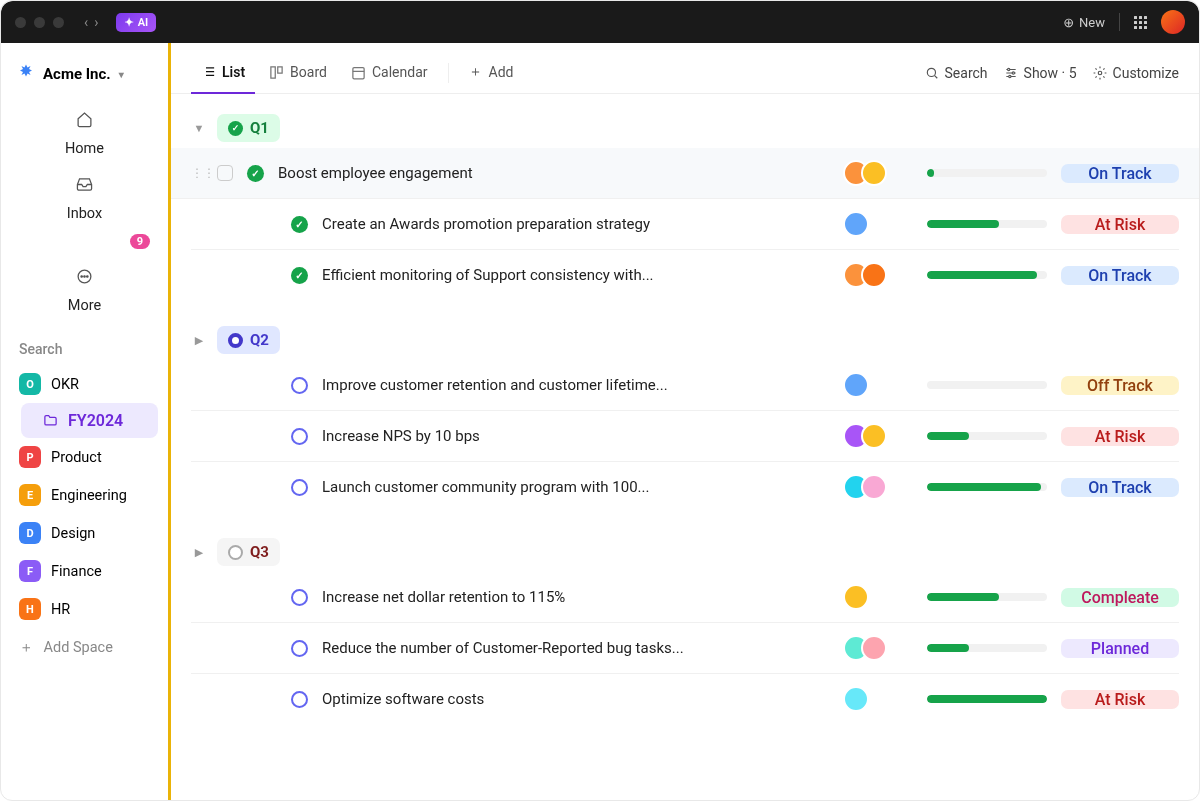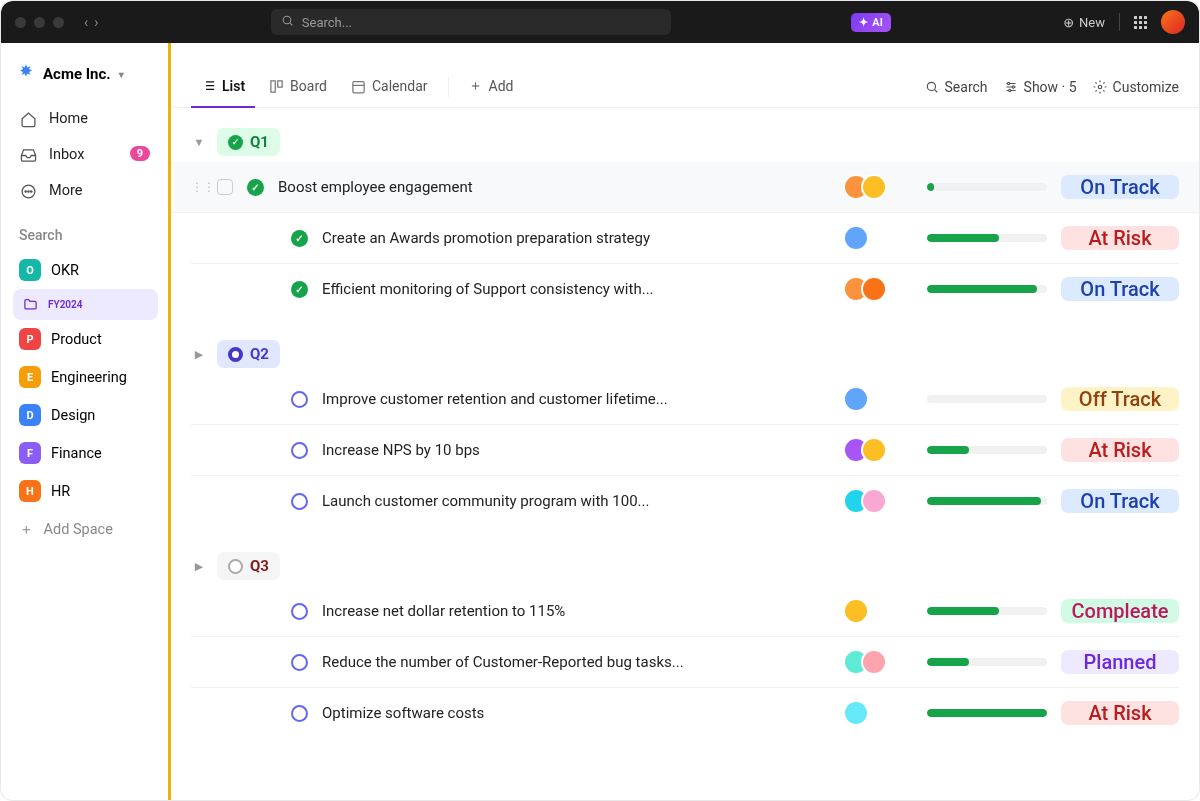--- a/index.html
+++ b/index.html
@@ -16,32 +16,32 @@
 .divider-v { width: 1px; height: 18px; background: #444; }
 .grid-icon { display: grid; grid-template-columns: repeat(3,3px); grid-template-rows: repeat(3,3px); gap: 2px; }
 .grid-icon span { background: #ccc; border-radius: 0.5px; }
 .avatar-top { width: 24px; height: 24px; border-radius: 50%; background: linear-gradient(135deg,#f97316,#dc2626); }
 
 .main { display: flex; height: calc(801px - 42px); }
 .sidebar { width: 170px; border-right: 3px solid #eab308; padding: 12px 10px; display: flex; flex-direction: column; }
 .workspace { display: flex; align-items: center; gap: 8px; padding: 8px 6px 16px; font-weight: 700; font-size: 15px; }
 .logo { color: #3b82f6; }
 .chev { color: #888; font-size: 10px; }
-.nav-item { display: flex; align-items: flex-start; gap: 12px; padding: 9px 8px; border-radius: 8px; cursor: pointer; font-size: 14.5px; color: #222; }
+.nav-item { display: flex; align-items: center; gap: 12px; padding: 9px 8px; border-radius: 8px; cursor: pointer; font-size: 14.5px; color: #222; flex-direction: column; }
 .nav-icon { width: 18px; height: 18px; display: flex; align-items: center; justify-content: center; color: #555; }
 .badge-pink { background: #ec4899; color: #fff; font-size: 11px; font-weight: 700; border-radius: 10px; padding: 1px 7px; margin-left: auto; }
 .section-label { color: #888; font-size: 14px; padding: 18px 8px 8px; font-weight: 500; }
 .space-item { display: flex; align-items: center; gap: 10px; padding: 8px; border-radius: 8px; cursor: pointer; font-size: 14.5px; }
 .space-badge { width: 22px; height: 22px; border-radius: 6px; display: flex; align-items: center; justify-content: center; color: #fff; font-size: 11px; font-weight: 700; }
-.space-sub { margin-left: 2px; padding: 8px 10px; border-radius: 8px; display: flex; align-items: center; gap: 10px; font-size: 10px; }
+.space-sub { margin-left: 10px; padding: 8px 22px; border-radius: 8px; display: flex; align-items: center; gap: 10px; font-size: 16px; }
 .space-sub.active { background: #ede9fe; color: #6d28d9; font-weight: 600; }
 .add-space { display: flex; align-items: center; gap: 10px; padding: 10px 8px; color: #888; font-size: 14.5px; cursor: pointer; }
 
 .content { flex: 1; overflow-y: auto; }
-.toolbar { display: flex; align-items: center; gap: 4px; padding: 10px 20px 0; border-bottom: 1px solid #eee; margin-top: 14px; }
+.toolbar { display: flex; align-items: center; gap: 4px; padding: 10px 20px 0; border-bottom: 1px solid #eee; }
 .tab { display: flex; align-items: center; gap: 6px; padding: 10px 10px 12px; font-size: 14px; color: #555; cursor: pointer; }
 .tab.active { color: #111; font-weight: 600; border-bottom: 2px solid #6d28d9; margin-bottom: -1px; }
 .tab-divider { width: 1px; height: 20px; background: #eee; margin: 0 6px; }
 .toolbar-right { margin-left: auto; display: flex; align-items: flex-start; gap: 16px; color: #444; font-size: 14px; }
 .tr-item { display: flex; align-items: center; gap: 6px; cursor: pointer; }
 
 .list-area { padding: 14px 20px 40px; }
 .group { margin-bottom: 20px; }
 .group-header { display: flex; align-items: center; gap: 10px; padding: 6px 0; }
 .chevron-toggle { color: #999; font-size: 11px; cursor: pointer; width: 16px; text-align: center; }
@@ -67,48 +67,39 @@
 .sc-done::after { content: "✓"; color: #fff; font-size: 10px; position: absolute; top: 50%; left: 50%; transform: translate(-50%,-50%); font-weight: bold; }
 .sc-open { border: 2px solid #6366f1; }
 .task-name { flex: 1; font-size: 15px; color: #222; }
 .row .spacer-indent { width: 30px; flex-shrink: 0; }
 .assignees { display: flex; width: 70px; }
 .av { width: 26px; height: 26px; border-radius: 50%; border: 2px solid #fff; margin-left: -8px; }
 .av:first-child { margin-left: 0; }
 .progress { width: 120px; }
 .progress-bar { height: 8px; background: #f1f1f1; border-radius: 5px; overflow: hidden; }
 .progress-fill { height: 100%; background: #16a34a; border-radius: 5px; }
-.status-pill { width: 118px; text-align: center; padding: 0 0; border-radius: 7px; font-size: 20px; font-weight: 500; }
+.status-pill { width: 118px; text-align: center; padding: 0 0; border-radius: 7px; font-size: 16px; font-weight: 500; }
 .p-ontrack { background: #dbeafe; color: #1e40af; }
 .p-atrisk { background: #fee2e2; color: #b91c1c; }
 .p-offtrack { background: #fef3c7; color: #92400e; }
 .p-complete { background: #d1fae5; color: #be185d; }
 .p-planned { background: #ede9fe; color: #6d28d9; }
 </style>
 </head>
 <body>
 
 <div class="titlebar">
   <div class="traffic">
     <div class="dot"></div>
       <div class="dot"></div>
       <div class="dot"></div>
   </div>
   <div class="navarrows">
     <span class="navarrow">‹</span>
     <span class="navarrow">›</span>
-  </div>
-  <div class="searchbar">
-    <span>
-      <svg width="13" height="13" viewBox="0 0 24 24" fill="none" stroke="#999" stroke-width="2">
-          <circle cx="11" cy="11" r="7"></circle>
-          <line x1="21" y1="21" x2="16.5" y2="16.5"></line>
-        </svg>
-    </span>
-    <span>Search...</span>
   </div>
   <div class="ai-badge">
     <span>✦</span>
     <span>AI</span>
   </div>
   <div class="right-actions">
     <div class="new-btn">
       <span>⊕</span>
       <span>New</span>
     </div>

